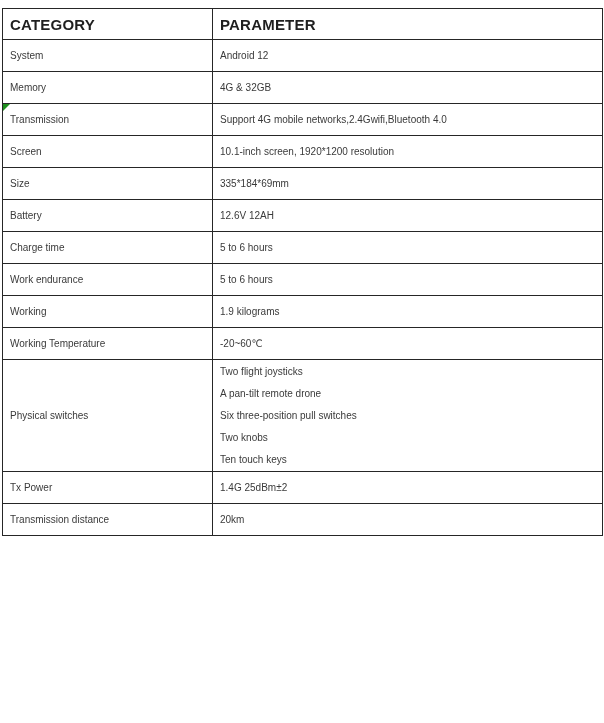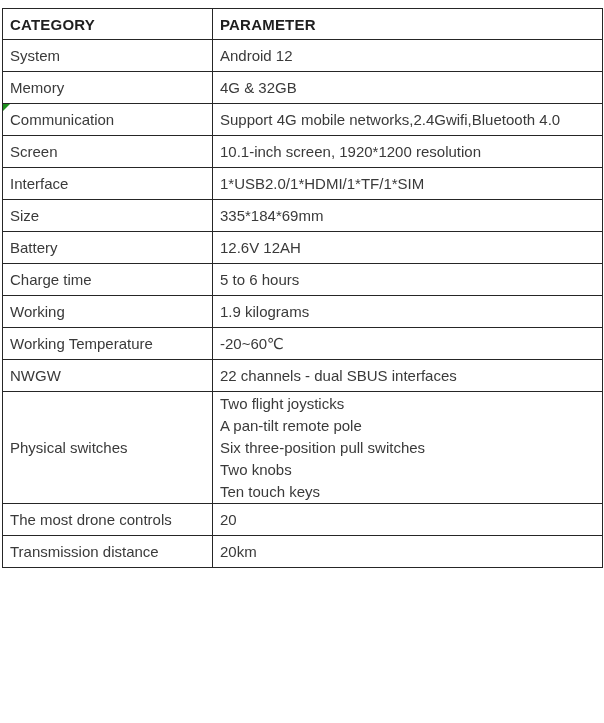--- a/index.html
+++ b/index.html
@@ -21,21 +21,21 @@
     left: 2px;
     top: 8px;
     width: 600px;
     border-collapse: collapse;
     table-layout: fixed;
   }
   table.spec-table th,
   table.spec-table td {
     border: 1.5px solid #262626;
     padding: 0 6px 0 7px;
-    font-size: 15px;
+    font-size: 10px;
     color: #3a3a3a;
     text-align: left;
     vertical-align: middle;
     overflow: hidden;
   }
   table.spec-table th {
     font-weight: bold;
     color: #1f1f1f;
     font-size: 15px;
     letter-spacing: 0.2px;
@@ -78,67 +78,63 @@
         <td class="category-cell">System</td>
         <td class="parameter-cell">Android 12</td>
       </tr>
       <tr class="data-row">
         <td class="category-cell">Memory</td>
         <td class="parameter-cell">4G &amp; 32GB</td>
       </tr>
       <tr class="data-row">
         <td class="category-cell flagged">
           <span class="flag-triangle"></span>
-          <span>Communication</span>
+          <span>Transmission</span>
         </td>
         <td class="parameter-cell">Support 4G mobile networks,2.4Gwifi,Bluetooth 4.0</td>
       </tr>
       <tr class="data-row">
         <td class="category-cell">Screen</td>
         <td class="parameter-cell">10.1-inch screen, 1920*1200 resolution</td>
-      </tr>
-      <tr class="data-row">
-        <td class="category-cell">Interface</td>
-        <td class="parameter-cell">1*USB2.0/1*HDMI/1*TF/1*SIM</td>
       </tr>
       <tr class="data-row">
         <td class="category-cell">Size</td>
         <td class="parameter-cell">335*184*69mm</td>
       </tr>
       <tr class="data-row">
         <td class="category-cell">Battery</td>
         <td class="parameter-cell">12.6V 12AH</td>
       </tr>
       <tr class="data-row">
         <td class="category-cell">Charge time</td>
         <td class="parameter-cell">5 to 6 hours</td>
       </tr>
       <tr class="data-row">
+        <td class="category-cell">Work endurance</td>
+        <td class="parameter-cell">5 to 6 hours</td>
+      </tr>
+      <tr class="data-row">
         <td class="category-cell">Working</td>
         <td class="parameter-cell">1.9 kilograms</td>
       </tr>
       <tr class="data-row">
         <td class="category-cell">Working Temperature</td>
         <td class="parameter-cell">-20~60℃</td>
       </tr>
-      <tr class="data-row">
-        <td class="category-cell">NWGW</td>
-        <td class="parameter-cell">22 channels - dual SBUS interfaces</td>
-      </tr>
       <tr class="data-row tall">
         <td class="category-cell">Physical switches</td>
         <td class="parameter-cell">Two flight joysticks
-A pan-tilt remote pole
+A pan-tilt remote drone
 Six three-position pull switches
 Two knobs
 Ten touch keys</td>
       </tr>
       <tr class="data-row">
-        <td class="category-cell">The most drone controls</td>
-        <td class="parameter-cell">20</td>
+        <td class="category-cell">Tx Power</td>
+        <td class="parameter-cell">1.4G 25dBm±2</td>
       </tr>
       <tr class="data-row">
         <td class="category-cell">Transmission distance</td>
         <td class="parameter-cell">20km</td>
       </tr>
     </tbody>
   </table>
 </div>
 
 </body></html>

